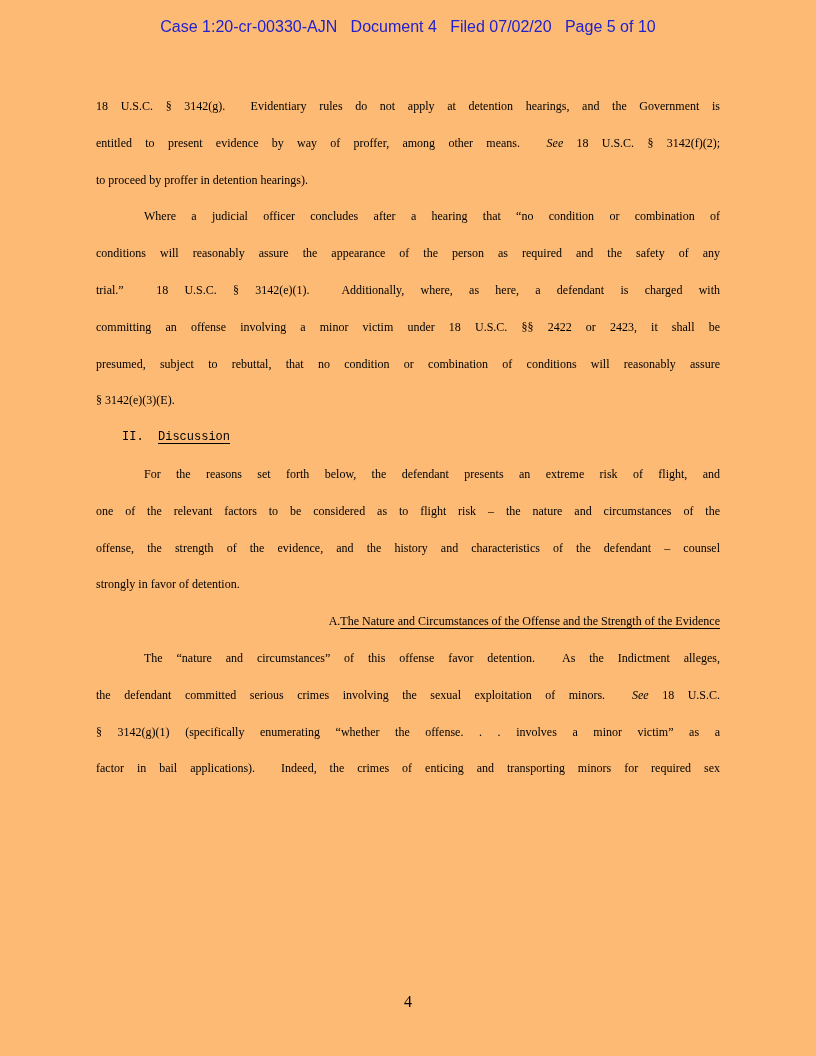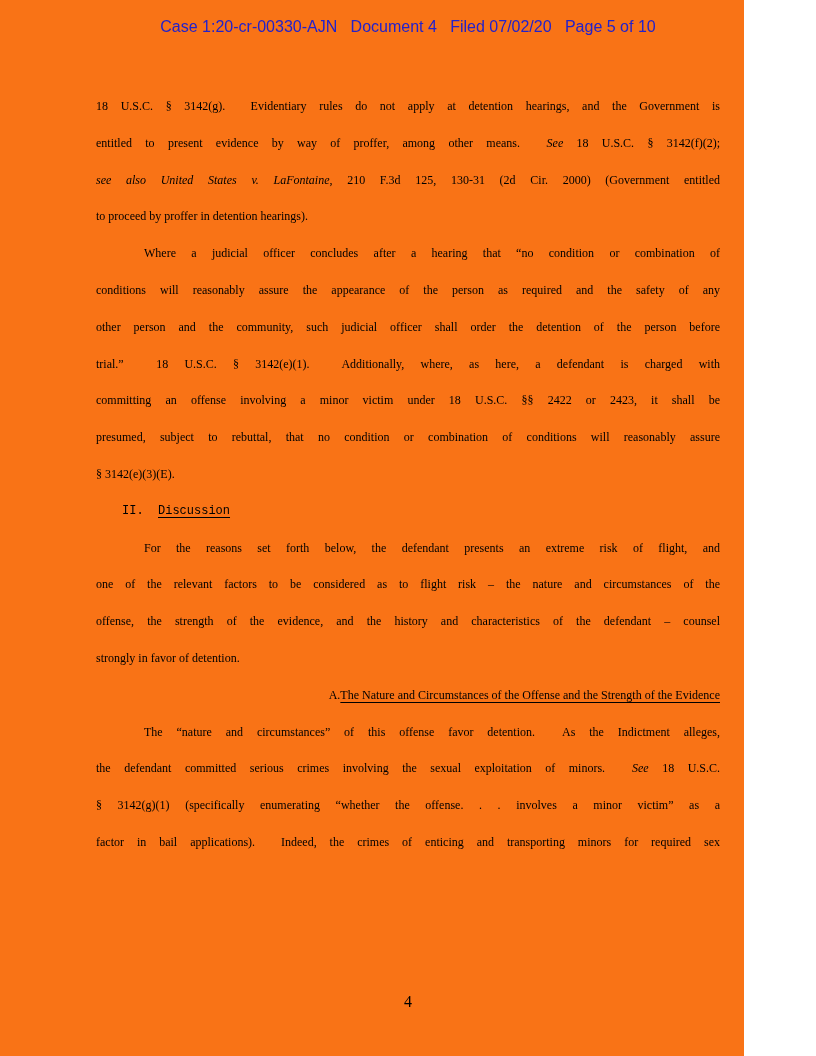--- a/index.html
+++ b/index.html
@@ -1,20 +1,20 @@
 <!DOCTYPE html>
 <html><head>
 <meta charset="utf-8">
 <style>
   html, body { margin: 0; padding: 0; background: #ffffff; }
   .page {
     position: relative;
-    width: 744px;
+    width: 816px;
     height: 1056px;
-    background: #f97316;
+    background: #fdba74;
     overflow: hidden;
     font-family: "Liberation Serif", serif;
     color: #000000;
   }
   .case-header {
     position: absolute;
     top: 18px;
     left: 0;
     width: 816px;
     text-align: center;
@@ -52,25 +52,23 @@
 </style>
 </head>
 <body>
 
 <div class="page">
   <div class="case-header" style="color: rgb(34, 34, 204);">Case 1:20-cr-00330-AJN   Document 4   Filed 07/02/20   Page 5 of 10</div>
 
   <div class="doc-body">
       <div class="line just"><span>18 U.S.C. § 3142(g).  Evidentiary rules do not apply at detention hearings, and the Government is</span></div>
       <div class="line just"><span>entitled to present evidence by way of proffer, among other means.  </span><span class="i">See</span><span> 18 U.S.C. § 3142(f)(2);</span></div>
-      <div class="line just"><span class="i">see also United States v. LaFontaine</span><span>, 210 F.3d 125, 130-31 (2d Cir. 2000) (Government entitled</span></div>
       <div class="line"><span>to proceed by proffer in detention hearings).</span></div>
       <div class="line just" style="padding-left: 48px;"><span>Where a judicial officer concludes after a hearing that “no condition or combination of</span></div>
       <div class="line just"><span>conditions will reasonably assure the appearance of the person as required and the safety of any</span></div>
-      <div class="line just"><span>other person and the community, such judicial officer shall order the detention of the person before</span></div>
       <div class="line just"><span>trial.”  18 U.S.C. § 3142(e)(1).  Additionally, where, as here, a defendant is charged with</span></div>
       <div class="line just"><span>committing an offense involving a minor victim under 18 U.S.C. §§ 2422 or 2423, it shall be</span></div>
       <div class="line just"><span>presumed, subject to rebuttal, that no condition or combination of conditions will reasonably assure</span></div>
       <div class="line"><span>§ 3142(e)(3)(E).</span></div>
       <div class="line" style="padding-left: 26px; font-family: Liberation Mono, monospace;"><span style="display: inline-block; width: 36px;">II.</span><span class="u">Discussion</span></div>
       <div class="line just" style="padding-left: 48px;"><span>For the reasons set forth below, the defendant presents an extreme risk of flight, and</span></div>
       <div class="line just"><span>one of the relevant factors to be considered as to flight risk – the nature and circumstances of the</span></div>
       <div class="line just"><span>offense, the strength of the evidence, and the history and characteristics of the defendant – counsel</span></div>
       <div class="line"><span>strongly in favor of detention.</span></div>
       <div class="line" style="padding-left: 73px; text-align: right;"><span style="display: inline-block; width: 36px;">A.</span><span class="u">The Nature and Circumstances of the Offense and the Strength of the Evidence</span></div>

